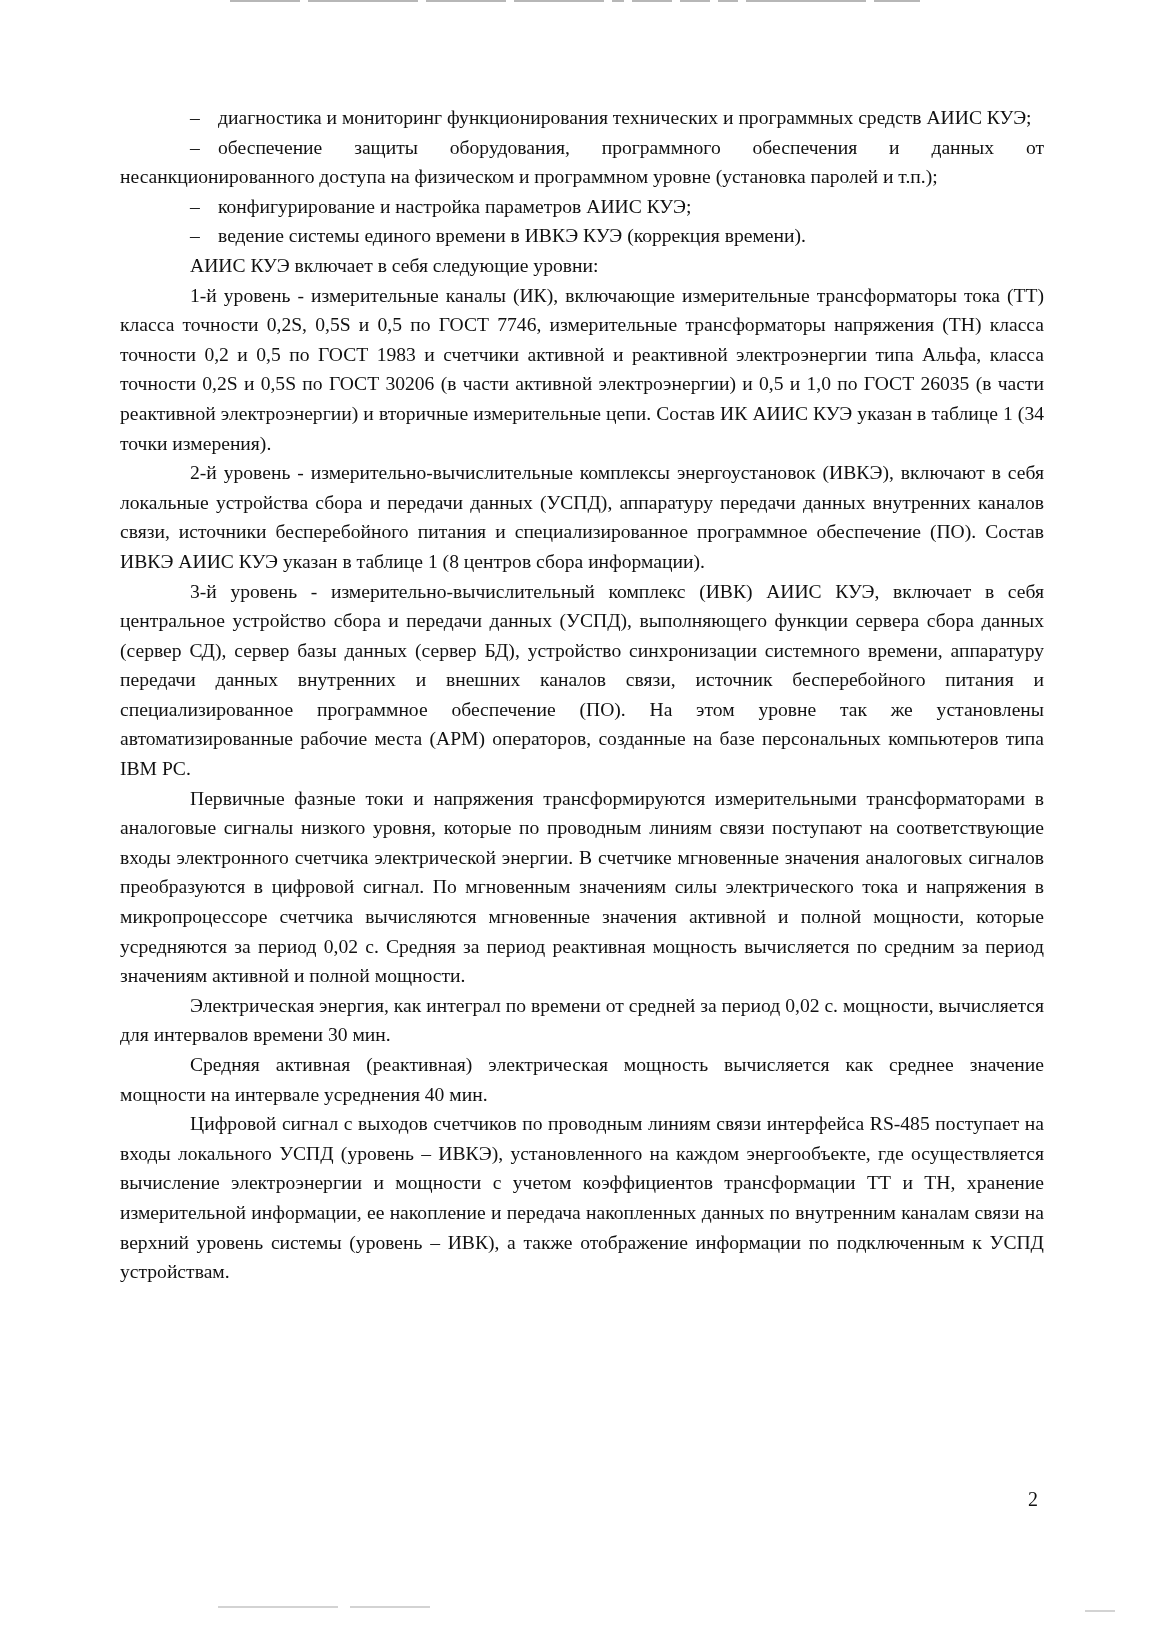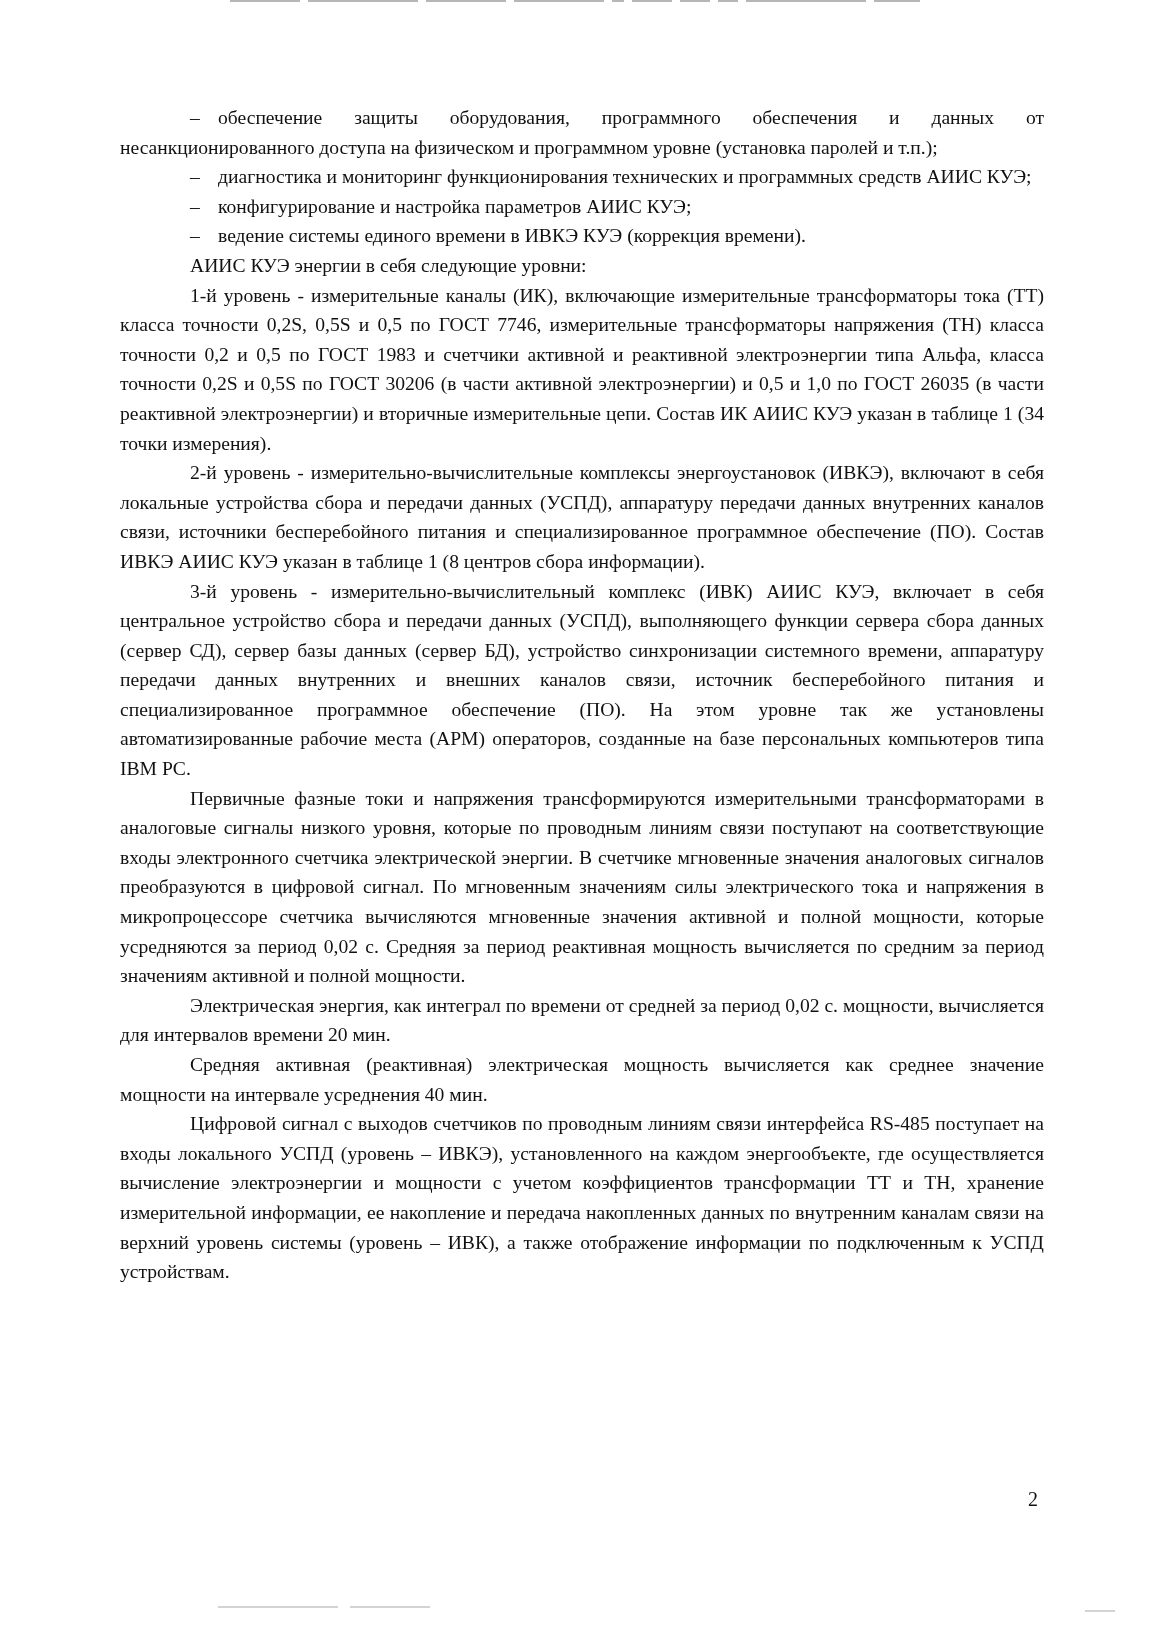--- a/index.html
+++ b/index.html
@@ -71,30 +71,30 @@
     }
   </style>
 </head>
 <body>
 
 <div class="page-header-fragment">
   <span style="width:70px"></span><span style="width:110px"></span><span style="width:80px"></span><span style="width:90px"></span><span style="width:12px"></span><span style="width:40px"></span><span style="width:30px"></span><span style="width:20px"></span><span style="width:120px"></span><span style="width:80px"></span>
 </div>
 
 <div class="content">
+  <p class="bullet"><span class="dash">–</span><span>диагностика и мониторинг функционирования технических и программных средств АИИС КУЭ;</span></p>
   <p class="bullet"><span class="dash">–</span><span>обеспечение защиты оборудования, программного обеспечения  и данных от несанкционированного доступа на физическом и программном уровне (установка паролей и т.п.);</span></p>
-  <p class="bullet"><span class="dash">–</span><span>диагностика и мониторинг функционирования технических и программных средств АИИС КУЭ;</span></p>
   <p class="bullet"><span class="dash">–</span><span>конфигурирование и настройка параметров АИИС КУЭ;</span></p>
   <p class="bullet"><span class="dash">–</span><span>ведение системы единого времени в ИВКЭ КУЭ (коррекция времени).</span></p>
-  <p>АИИС КУЭ энергии в себя следующие уровни:</p>
+  <p>АИИС КУЭ включает в себя следующие уровни:</p>
   <p>1-й уровень - измерительные каналы (ИК), включающие измерительные трансформаторы тока (ТТ) класса точности 0,2S, 0,5S и 0,5 по ГОСТ 7746, измерительные трансформаторы напряжения (ТН) класса точности 0,2 и 0,5 по ГОСТ 1983 и счетчики активной и реактивной электроэнергии типа Альфа,  класса точности 0,2S  и 0,5S по ГОСТ 30206 (в части активной электроэнергии) и 0,5 и 1,0 по ГОСТ 26035 (в части реактивной электроэнергии) и вторичные измерительные цепи. Состав ИК АИИС КУЭ указан в таблице 1 (34 точки измерения).</p>
   <p>2-й уровень - измерительно-вычислительные комплексы энергоустановок (ИВКЭ), включают в себя локальные устройства сбора и передачи данных (УСПД), аппаратуру передачи данных внутренних каналов связи, источники бесперебойного питания и специализированное программное обеспечение (ПО). Состав ИВКЭ АИИС КУЭ указан в таблице 1 (8 центров сбора информации).</p>
   <p>3-й уровень - измерительно-вычислительный комплекс (ИВК) АИИС КУЭ, включает в себя центральное устройство сбора и передачи данных (УСПД), выполняющего функции сервера сбора данных (сервер СД), сервер базы данных (сервер БД), устройство синхронизации системного времени, аппаратуру передачи данных внутренних и внешних каналов связи, источник бесперебойного питания и специализированное программное обеспечение (ПО). На  этом уровне так же установлены автоматизированные рабочие места (АРМ) операторов, созданные на базе персональных компьютеров типа IBM PC.</p>
   <p>Первичные фазные токи и напряжения трансформируются измерительными трансформаторами  в аналоговые сигналы низкого уровня, которые по проводным линиям связи поступают на соответствующие входы электронного счетчика электрической энергии. В счетчике мгновенные значения аналоговых сигналов преобразуются в цифровой сигнал. По мгновенным значениям силы электрического тока и напряжения в микропроцессоре счетчика вычисляются мгновенные значения активной и полной мощности, которые усредняются за период 0,02 с. Средняя за период реактивная мощность вычисляется по средним за период значениям активной и полной мощности.</p>
-  <p>Электрическая энергия, как интеграл по времени от средней за период 0,02 с. мощности, вычисляется для интервалов времени 20 мин.</p>
+  <p>Электрическая энергия, как интеграл по времени от средней за период 0,02 с. мощности, вычисляется для интервалов времени 30 мин.</p>
   <p>Средняя активная (реактивная) электрическая мощность вычисляется как среднее значение мощности на интервале усреднения 40 мин.</p>
   <p>Цифровой сигнал с выходов счетчиков по проводным линиям связи интерфейса RS-485 поступает на входы локального УСПД (уровень – ИВКЭ), установленного на каждом энергообъекте, где осуществляется вычисление электроэнергии и мощности с учетом коэффициентов трансформации ТТ и ТН, хранение измерительной информации, ее накопление и передача накопленных данных по внутренним каналам связи на верхний уровень системы (уровень – ИВК), а также отображение информации по подключенным к УСПД устройствам.</p>
 </div>
 
 <div class="page-number">2</div>
 
 <div class="scan-noise" style="top:1606px;left:218px;width:120px;"></div>
 <div class="scan-noise" style="top:1606px;left:350px;width:80px;"></div>
 <div class="scan-noise" style="top:1610px;left:1085px;width:30px;"></div>
 

